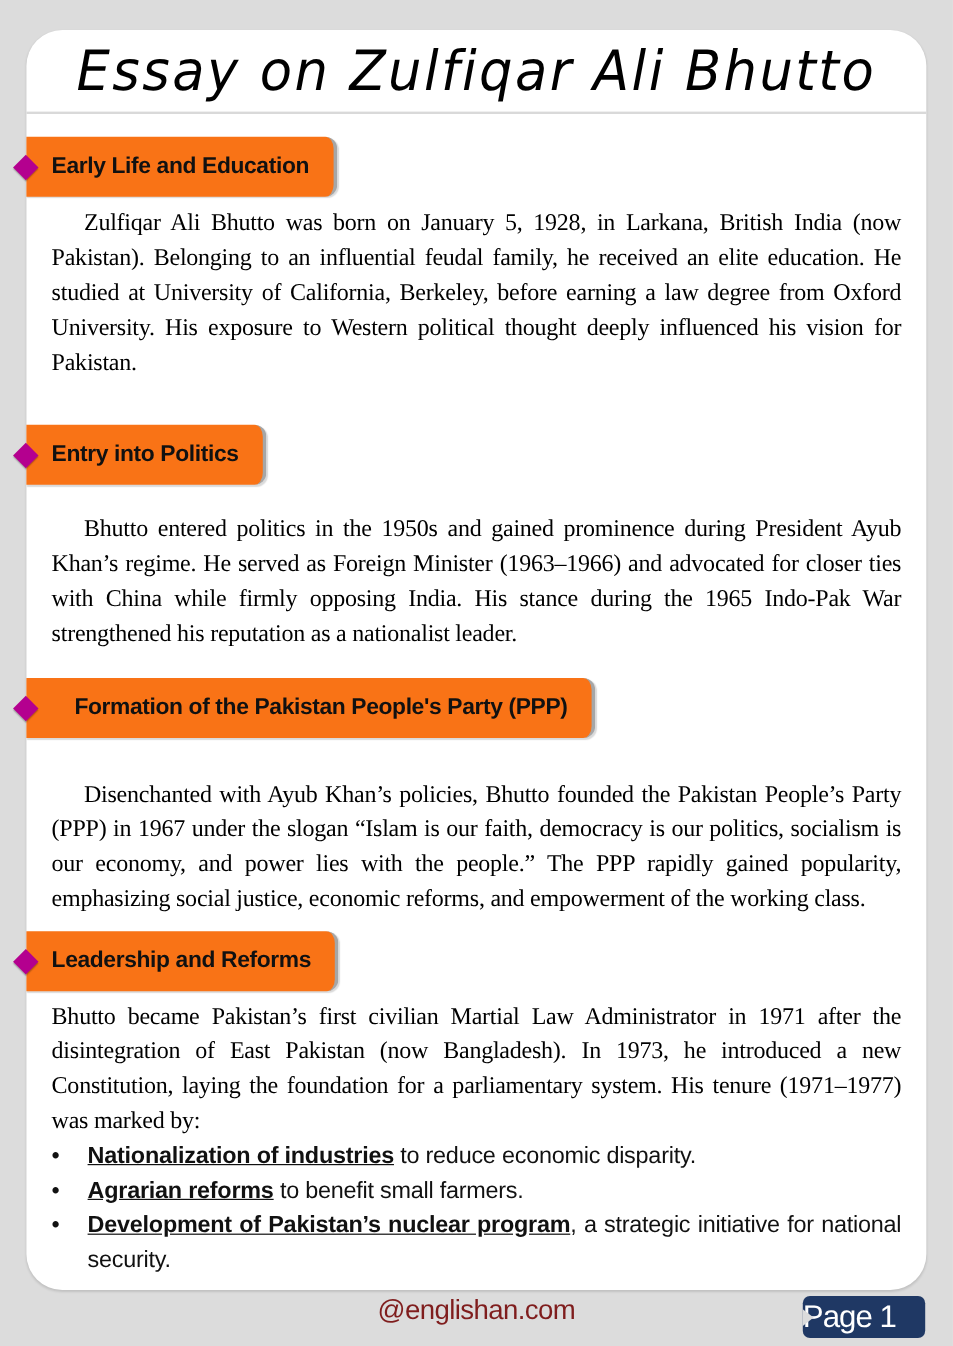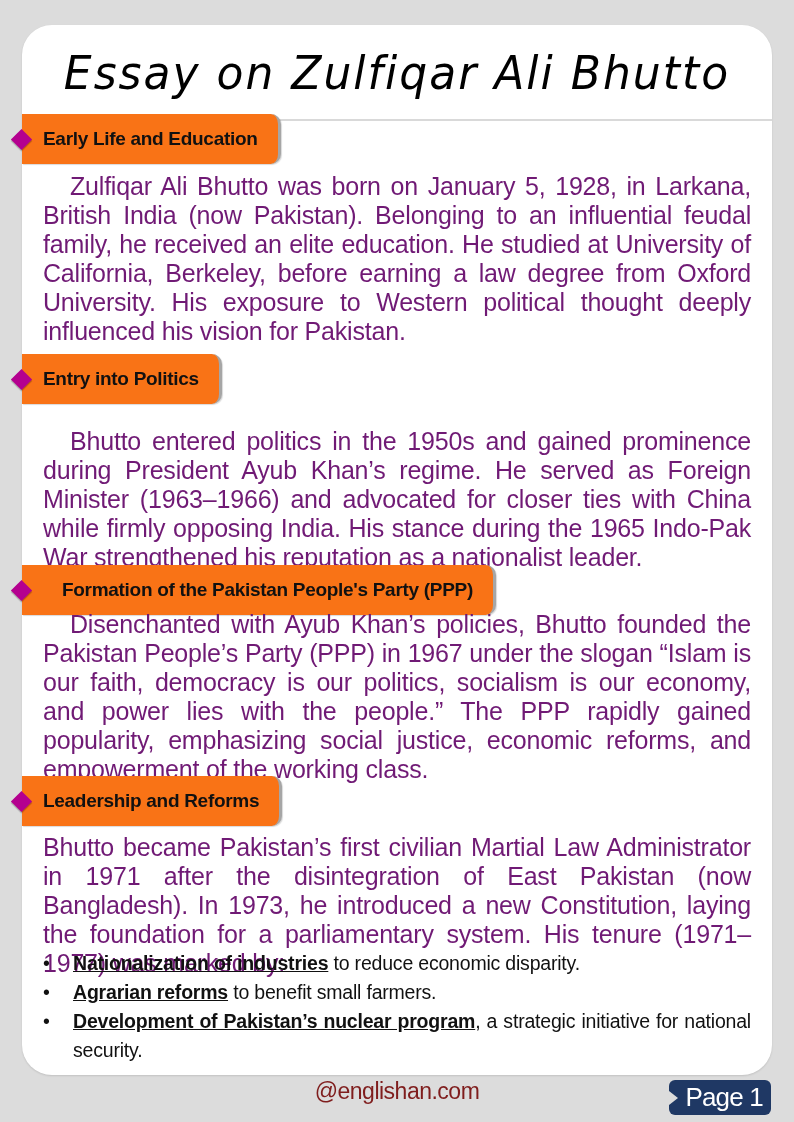--- a/index.html
+++ b/index.html
@@ -5,21 +5,21 @@
   * { box-sizing: border-box; margin: 0; padding: 0; }
   html, body { width: 794px; height: 1122px; background: #dcdcdc; overflow: hidden; }
   body { position: relative; font-family: "Liberation Sans", sans-serif; color: #111; }
 
   .card {
     position: absolute; left: 22px; top: 25px; width: 750px; height: 1050px;
     background: #ffffff; border-radius: 30px;
     box-shadow: 0 1px 2px rgba(0,0,0,0.12);
   }
   .title-bar {
-    position: absolute; left: 0; top: 0; width: 750px; height: 96px;
+    position: absolute; left: 0; top: 0; width: 750px; height: 70px;
     border-bottom: 2px solid #d9d9d9;
     display: flex; align-items: center; justify-content: center;
   }
   .title {
     font-family: "DejaVu Sans", sans-serif; font-style: italic;
     font-size: 44px; letter-spacing: 2px; color: #000; font-weight: normal;
     transform: scaleY(1.05);
   }
 
   .heading-tab {
@@ -36,43 +36,43 @@
     box-shadow: 1px 1px 1px rgba(0,0,0,0.25);
   }
   .heading-text {
     margin-left: 44px; padding-right: 20px;
     font-family: "Liberation Sans", sans-serif; font-weight: bold;
     font-size: 19px; color: #111; letter-spacing: -0.3px; white-space: nowrap;
   }
 
   .para {
     position: absolute; left: 43px; width: 708px;
-    font-family: Liberation Sans, sans-serif; font-size: 25px;
-    line-height: 29px; text-align: justify; color: #701a75;
+    font-family: Liberation Serif, serif; font-size: 20px;
+    line-height: 29px; text-align: justify; color: #000000;
     letter-spacing: -0.2px;
   }
   .para.indent { text-indent: 27px; }
 
   .bullets { position: absolute; left: 43px; width: 708px; list-style: none; }
   .bullets li {
     position: relative; padding-left: 30px;
     font-size: 19.5px; line-height: 29px; text-align: justify; letter-spacing: -0.2px;
   }
   .bullets li .dot { position: absolute; left: 0; top: 0; }
   .bullets li b { font-weight: bold; text-decoration: underline; }
 
   .footer-site {
     position: absolute; left: 0; width: 794px; top: 1078px; text-align: center;
     font-family: "Liberation Sans", sans-serif; font-size: 23px; color: #7f1d1d;
     letter-spacing: -0.5px;
   }
   .page-badge {
     position: absolute; left: 669px; top: 1080px; width: 102px; height: 35px;
     background: #1f3864; border-radius: 6px; color: #fff;
-    display: flex; align-items: center; justify-content: flex-end; padding-right: 8px;
+    display: flex; align-items: center; justify-content: flex-start; padding-right: 8px;
     font-size: 26px; letter-spacing: -0.8px;
   }
   .page-badge .arrow {
     position: absolute; left: 0; top: 11px; width: 0; height: 0;
     border-top: 7px solid transparent; border-bottom: 7px solid transparent;
     border-left: 9px solid #dcdcdc;
   }
   .page-badge .arrow::after {
     content: ""; position: absolute; left: -9px; top: -7px; width: 4px; height: 14px;
   }
@@ -95,21 +95,21 @@
 <div class="heading-tab" style="top:354px; left:22px;justify-content:center;">
   <span class="diamond" style="left:-8px;"></span>
   <span class="heading-text" style="margin-left:21px;">Entry into Politics</span>
 </div>
 <p class="para indent" style="top:411px;margin-top:16px;">Bhutto entered politics in the 1950s and gained prominence during President Ayub Khan’s regime. He served as Foreign Minister (1963–1966) and advocated for closer ties with China while firmly opposing India. His stance during the 1965 Indo-Pak War strengthened his reputation as a nationalist leader.</p>
 
 <div class="heading-tab" style="top:565px; left:22px;">
   <span class="diamond" style="left:-8px;"></span>
   <span class="heading-text" style="margin-left:40px;">Formation of the Pakistan People's Party (PPP)</span>
 </div>
-<p class="para indent" style="top:610px;">Disenchanted with Ayub Khan’s policies, Bhutto founded the Pakistan People’s Party (PPP) in 1967 under the slogan “Islam is our faith, democracy is our politics, socialism is our economy, and power lies with the people.” The PPP rapidly gained popularity, emphasizing social justice, economic reforms, and empowerment of the working class.</p>
+<p class="para indent" style="top:648px;">Disenchanted with Ayub Khan’s policies, Bhutto founded the Pakistan People’s Party (PPP) in 1967 under the slogan “Islam is our faith, democracy is our politics, socialism is our economy, and power lies with the people.” The PPP rapidly gained popularity, emphasizing social justice, economic reforms, and empowerment of the working class.</p>
 
 <div class="heading-tab" style="top:776px; left:22px;">
   <span class="diamond" style="left:-8px;"></span>
   <span class="heading-text" style="margin-left:21px;">Leadership and Reforms</span>
 </div>
 <p class="para" style="top:833px;">Bhutto became Pakistan’s first civilian Martial Law Administrator in 1971 after the disintegration of East Pakistan (now Bangladesh). In 1973, he introduced a new Constitution, laying the foundation for a parliamentary system. His tenure (1971–1977) was marked by:</p>
 
 <ul class="bullets" style="top:949px;">
   <li>
     <span class="dot">•</span><b>Nationalization of industries</b><span> to reduce economic disparity.</span>

